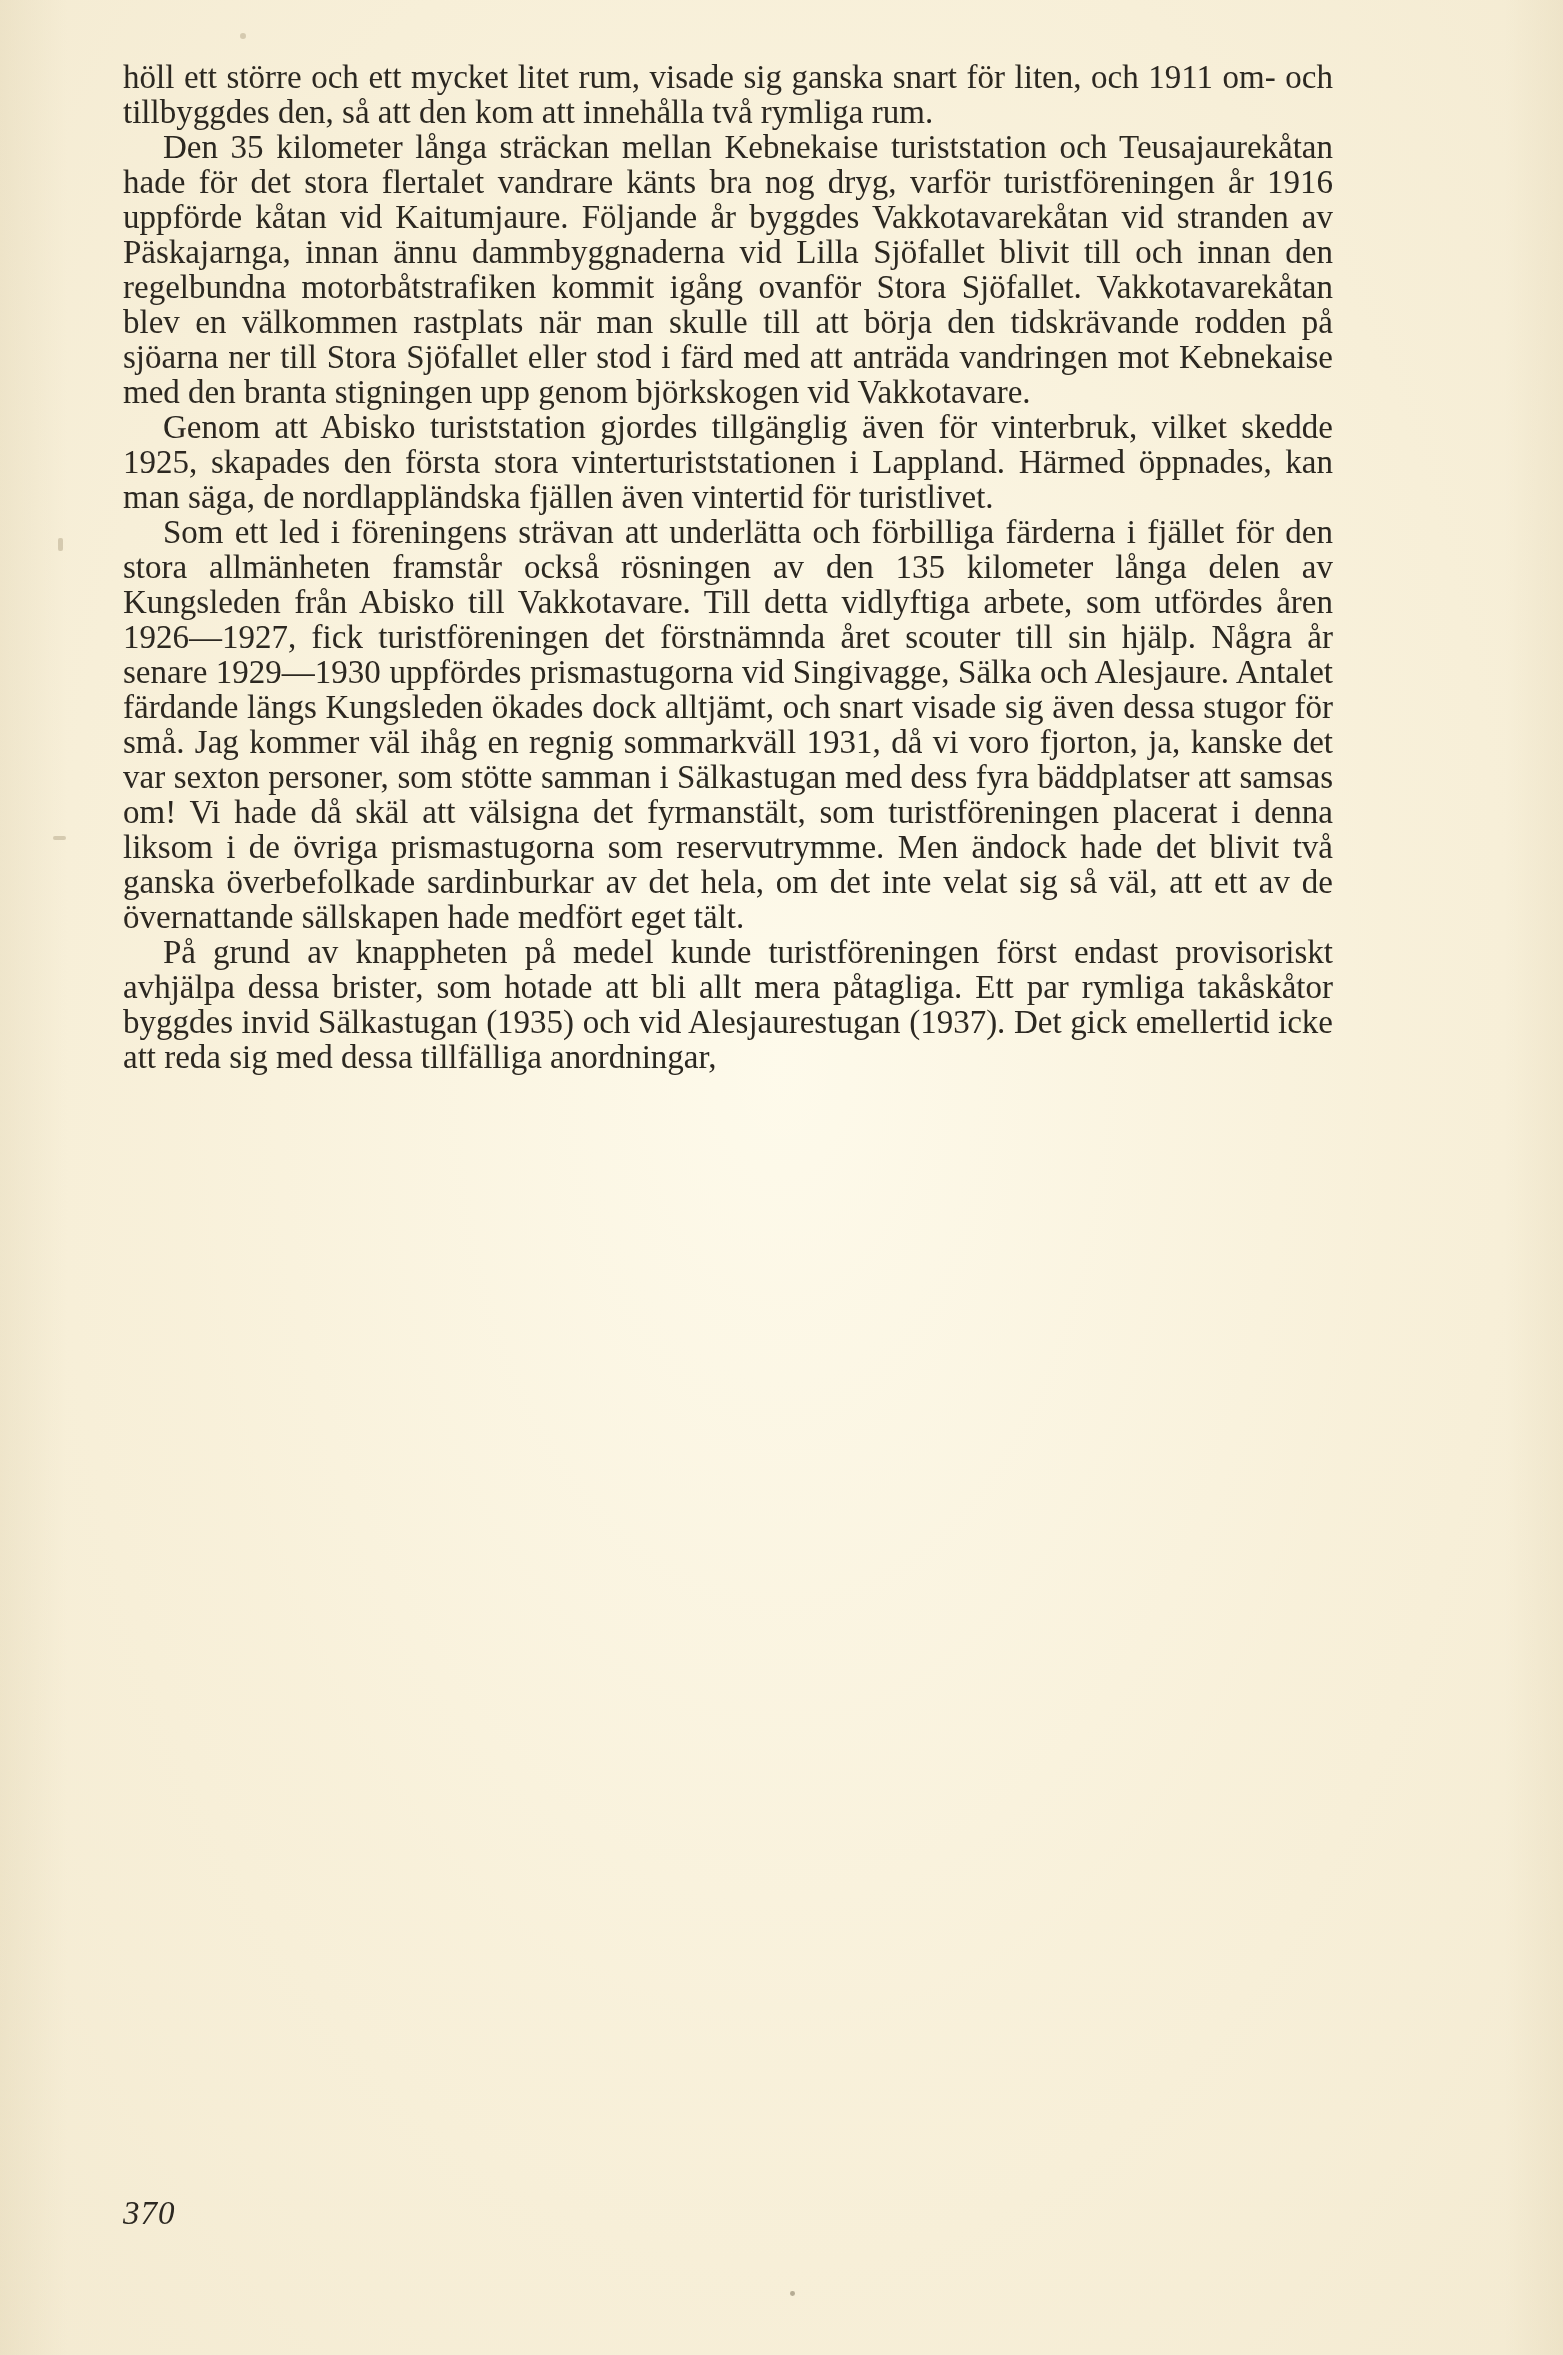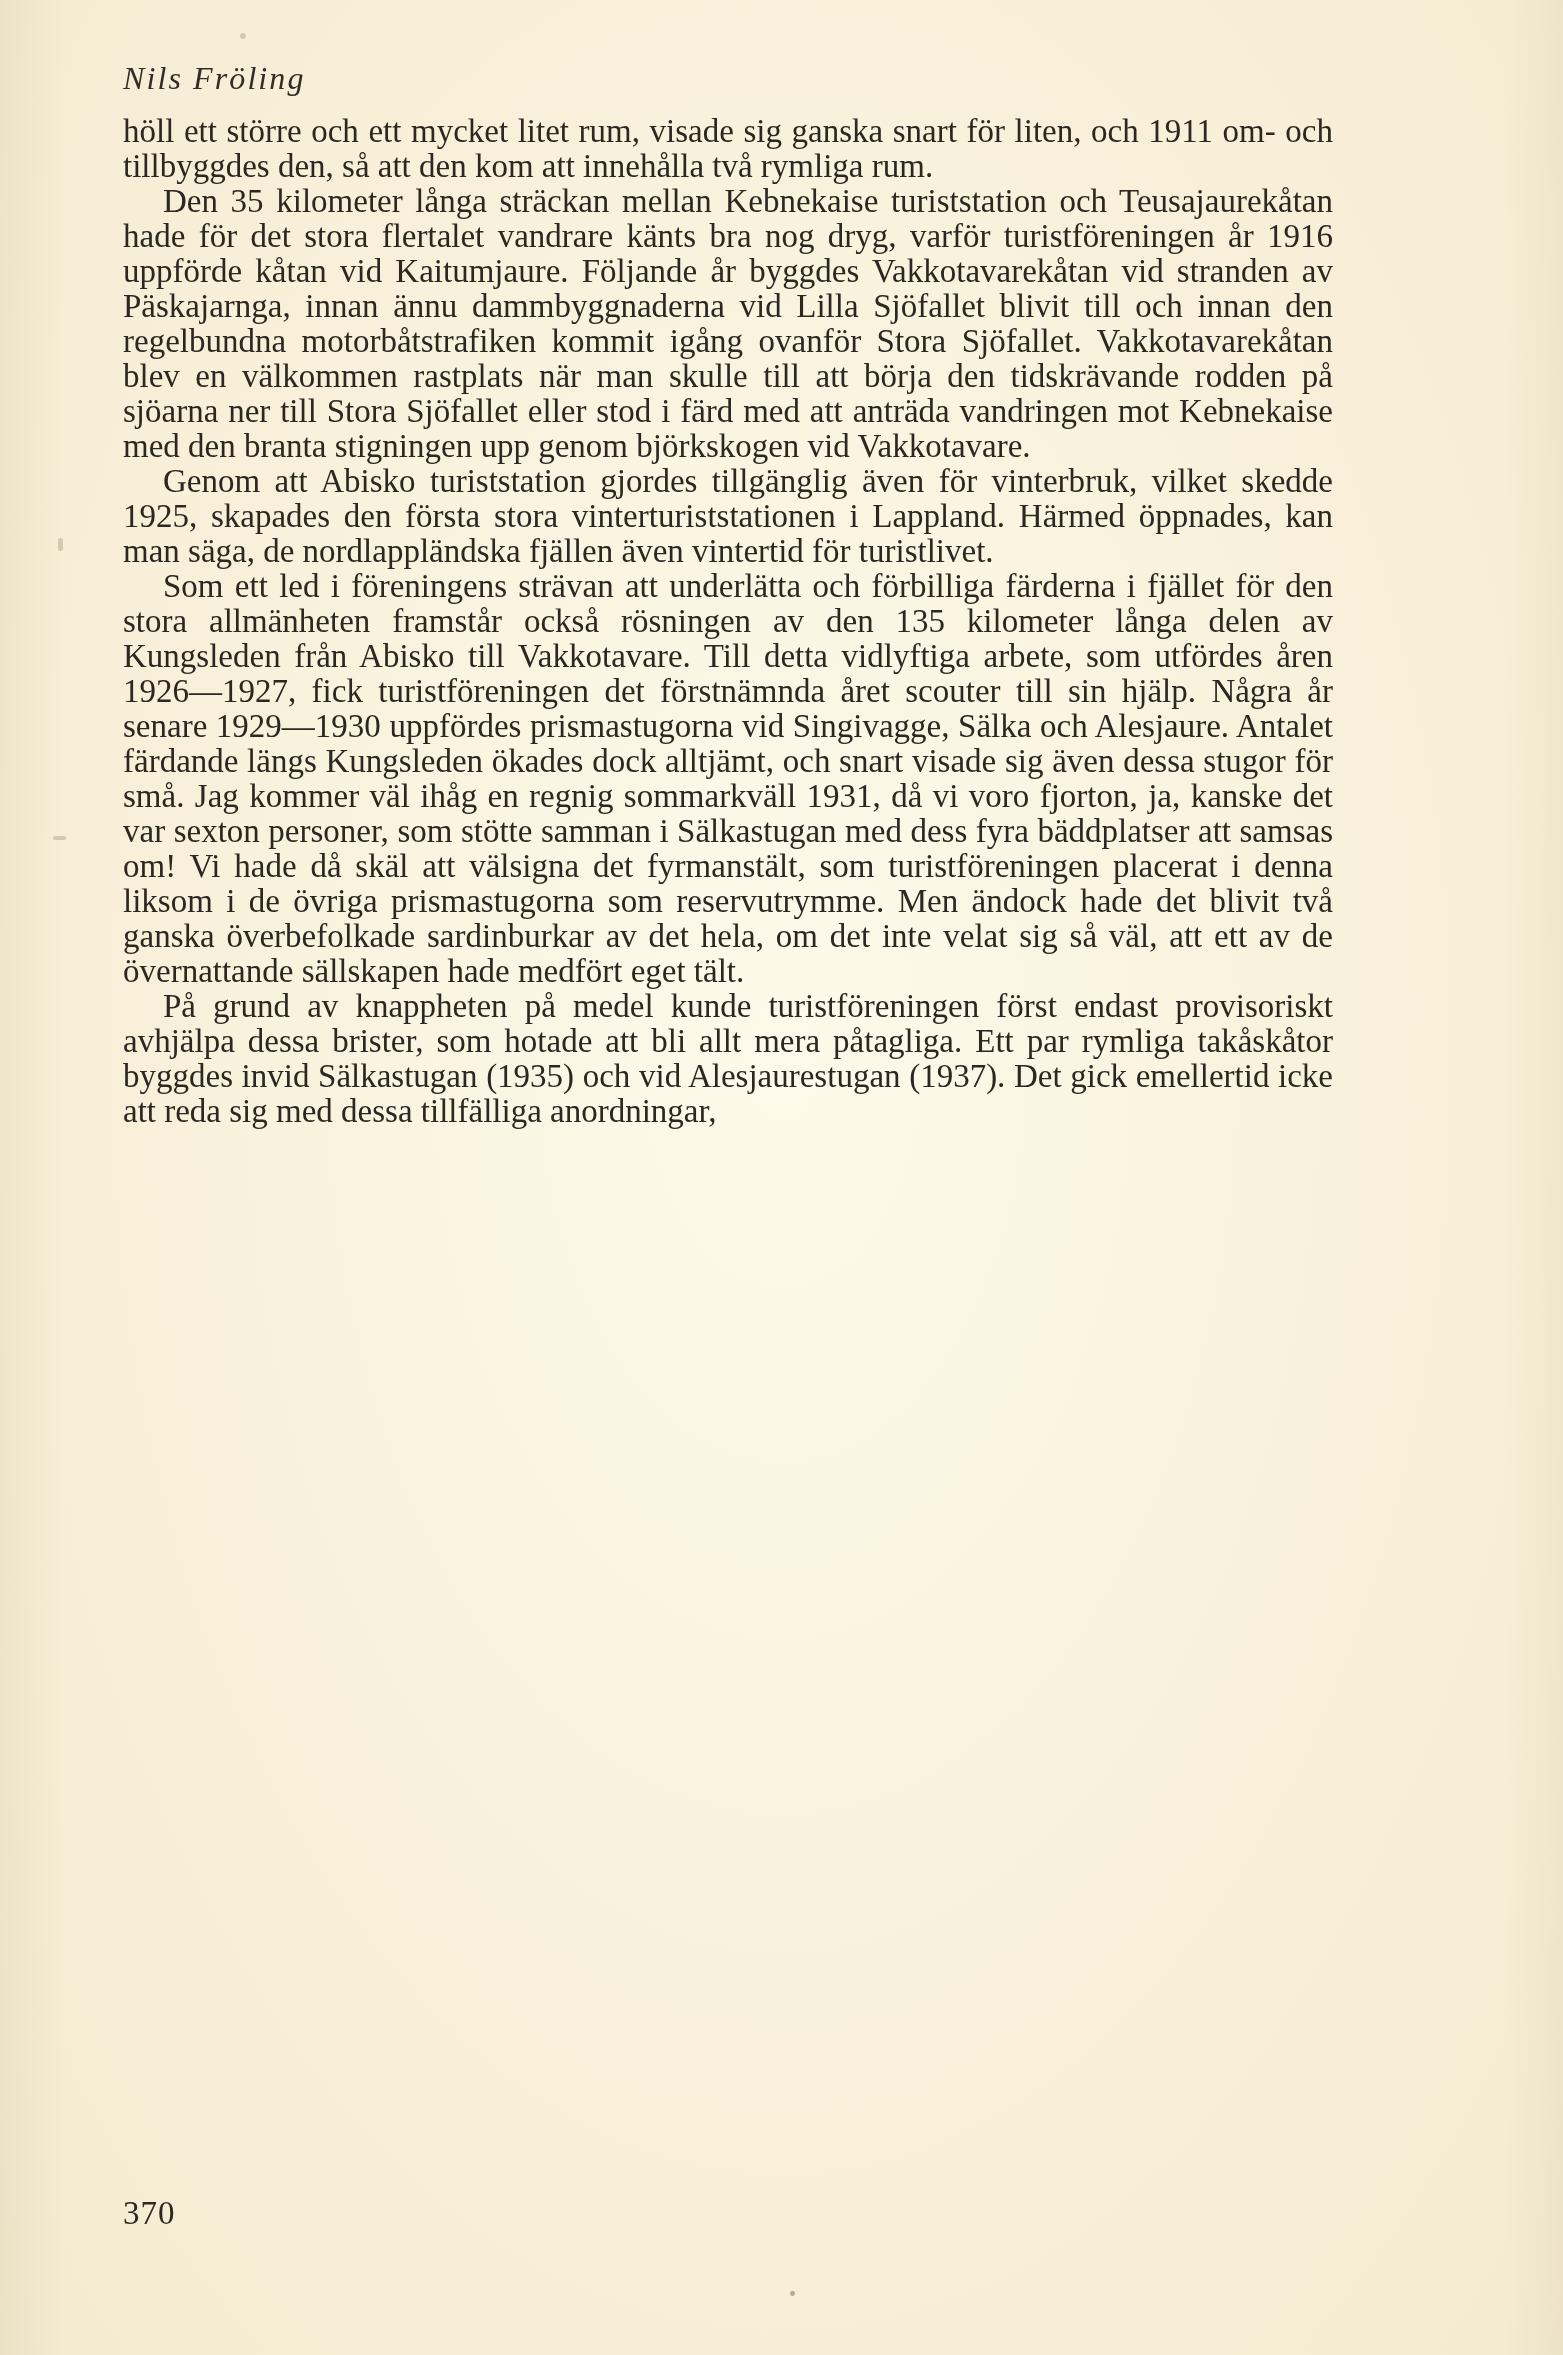--- a/index.html
+++ b/index.html
@@ -51,20 +51,21 @@
   .body-text p.indent {
     text-indent: 40px;
   }
   .folio {
     position: absolute;
     left: 123px;
     top: 2195px;
     font-size: 33px;
     letter-spacing: 1px;
     color: #2c2821;
+    font-style: italic;
   }
   .speck {
     position: absolute;
     background: #b9ad8f;
     border-radius: 50%;
     opacity: 0.55;
   }
   .dot-mid {
     position: absolute;
     left: 790px;
@@ -80,21 +81,20 @@
 <body>
 
 <div class="page">
 
   <div class="speck" style="left:240px; top:33px; width:5.8px; height:5.8px;"></div>
   <div class="speck" style="left:58px; top:538px; width:4.8px; height:13.4px; border-radius:1.9px;"></div>
   <div class="speck" style="left:53px; top:836px; width:13.4px; height:3.8px; border-radius:1.9px;"></div>
   <div class="dot-mid"></div>
 
   <div class="content">
-    <div class="running-head">Nils Fröling</div>
 
     <div class="body-text">
       <p>höll ett större och ett mycket litet rum, visade sig ganska snart för liten, och 1911 om- och tillbyggdes den, så att den kom att innehålla två rymliga rum.</p>
       <p class="indent">Den 35 kilometer långa sträckan mellan Kebnekaise turiststation och Teusajaurekåtan hade för det stora flertalet vandrare känts bra nog dryg, varför turistföreningen år 1916 uppförde kåtan vid Kaitumjaure. Följande år byggdes Vakkotavarekåtan vid stranden av Päskajarnga, innan ännu dammbyggnaderna vid Lilla Sjöfallet blivit till och innan den regelbundna motorbåtstrafiken kommit igång ovanför Stora Sjöfallet. Vakkotavarekåtan blev en välkommen rastplats när man skulle till att börja den tidskrävande rodden på sjöarna ner till Stora Sjöfallet eller stod i färd med att anträda vandringen mot Kebnekaise med den branta stigningen upp genom björkskogen vid Vakkotavare.</p>
       <p class="indent">Genom att Abisko turiststation gjordes tillgänglig även för vinterbruk, vilket skedde 1925, skapades den första stora vinterturiststationen i Lappland. Härmed öppnades, kan man säga, de nordlappländska fjällen även vintertid för turistlivet.</p>
       <p class="indent">Som ett led i föreningens strävan att underlätta och förbilliga färderna i fjället för den stora allmänheten framstår också rösningen av den 135 kilometer långa delen av Kungsleden från Abisko till Vakkotavare. Till detta vidlyftiga arbete, som utfördes åren 1926—1927, fick turistföreningen det förstnämnda året scouter till sin hjälp. Några år senare 1929—1930 uppfördes prismastugorna vid Singivagge, Sälka och Alesjaure. Antalet färdande längs Kungsleden ökades dock alltjämt, och snart visade sig även dessa stugor för små. Jag kommer väl ihåg en regnig sommarkväll 1931, då vi voro fjorton, ja, kanske det var sexton personer, som stötte samman i Sälkastugan med dess fyra bäddplatser att samsas om! Vi hade då skäl att välsigna det fyrmanstält, som turistföreningen placerat i denna liksom i de övriga prismastugorna som reservutrymme. Men ändock hade det blivit två ganska överbefolkade sardinburkar av det hela, om det inte velat sig så väl, att ett av de övernattande sällskapen hade medfört eget tält.</p>
       <p class="indent">På grund av knappheten på medel kunde turistföreningen först endast provisoriskt avhjälpa dessa brister, som hotade att bli allt mera påtagliga. Ett par rymliga takåskåtor byggdes invid Sälkastugan (1935) och vid Alesjaurestugan (1937). Det gick emellertid icke att reda sig med dessa tillfälliga anordningar,</p>
     </div>
   </div>
 

